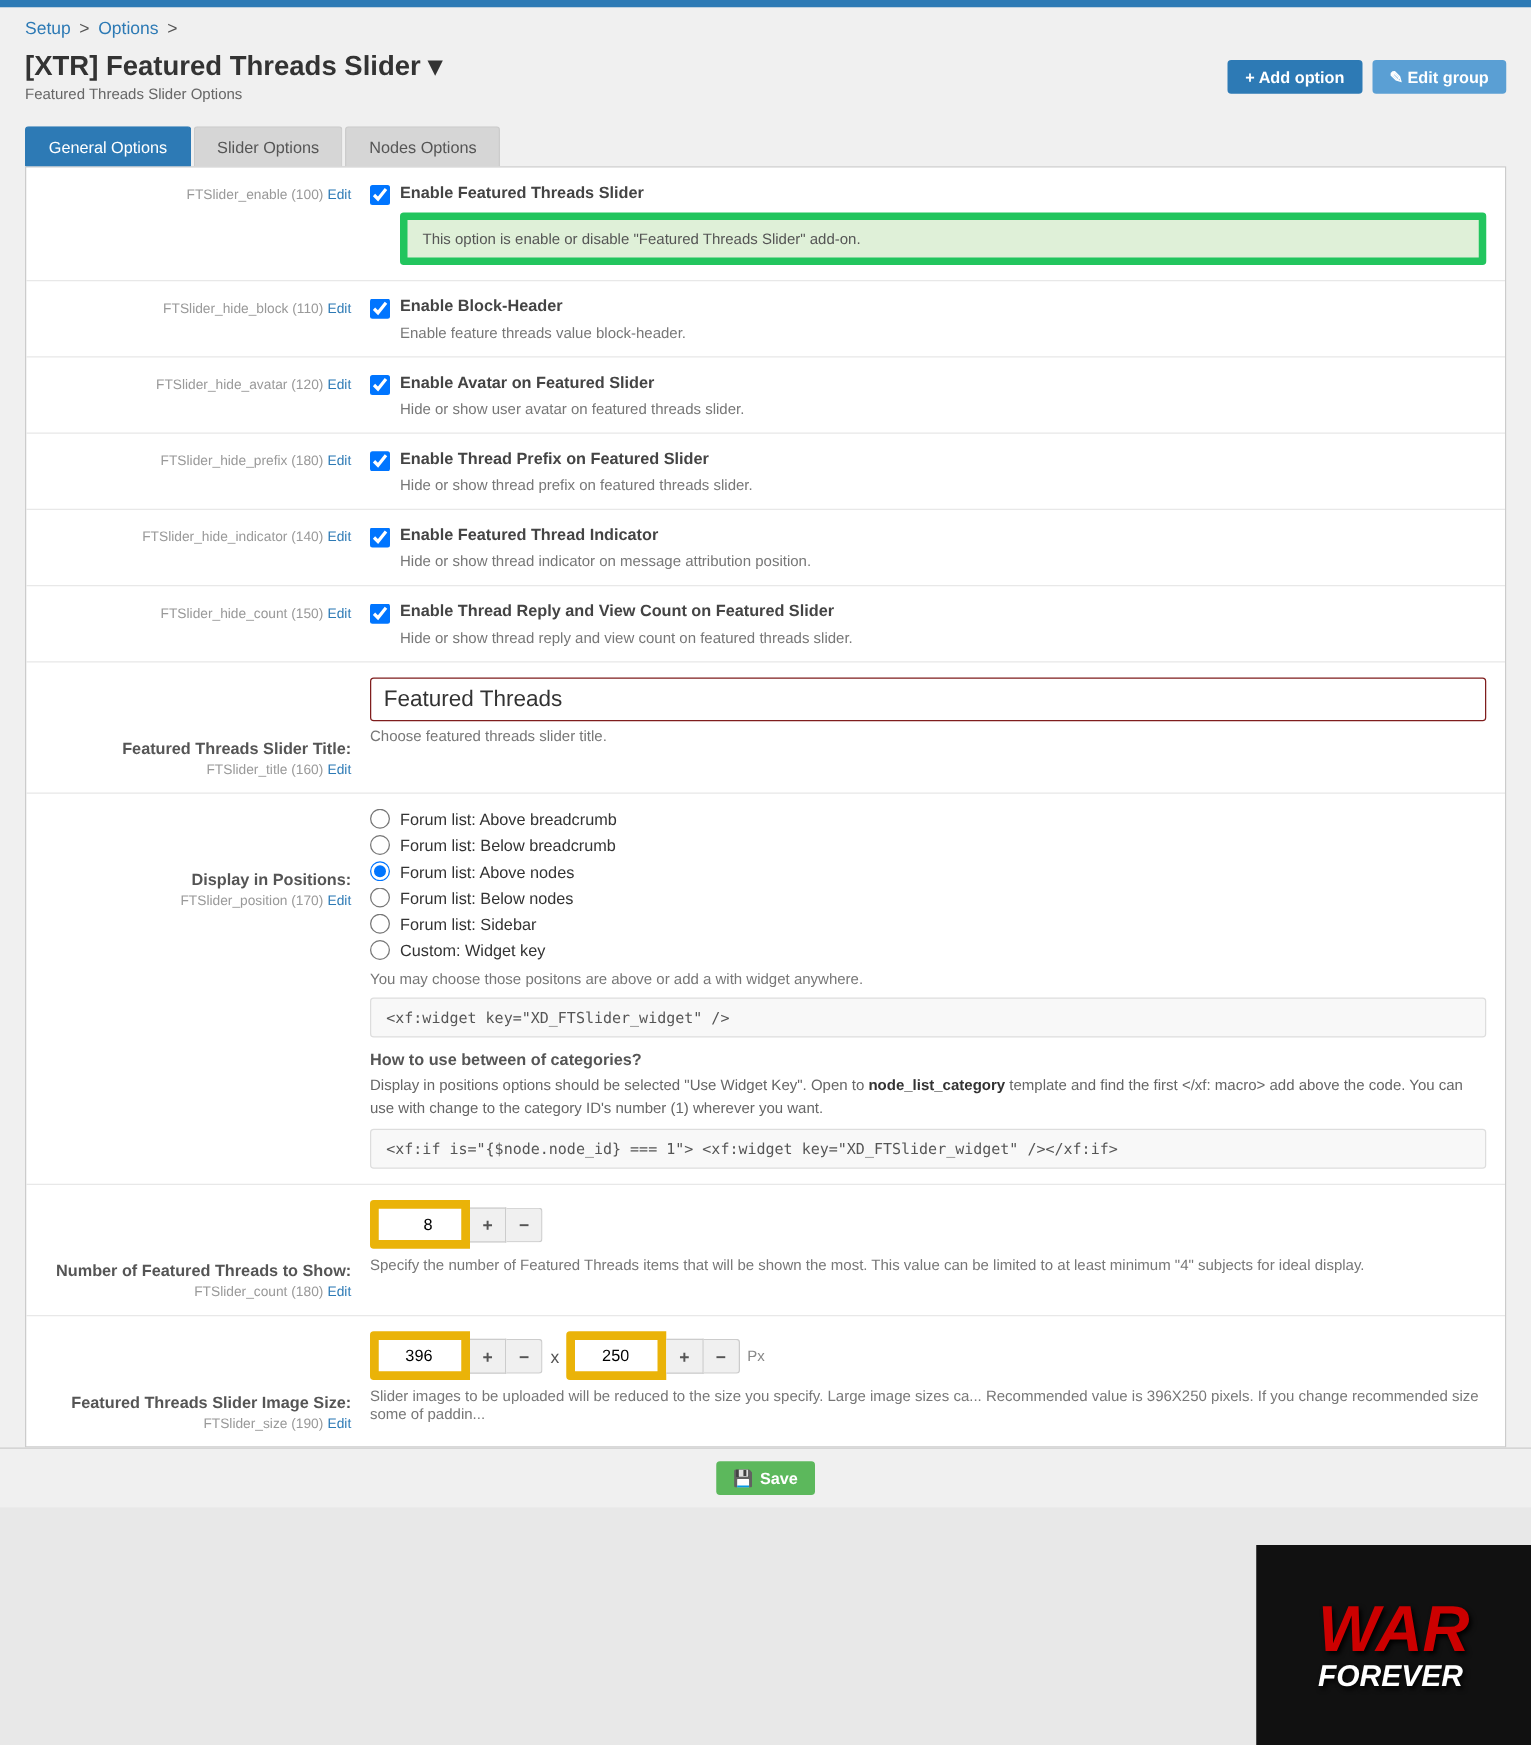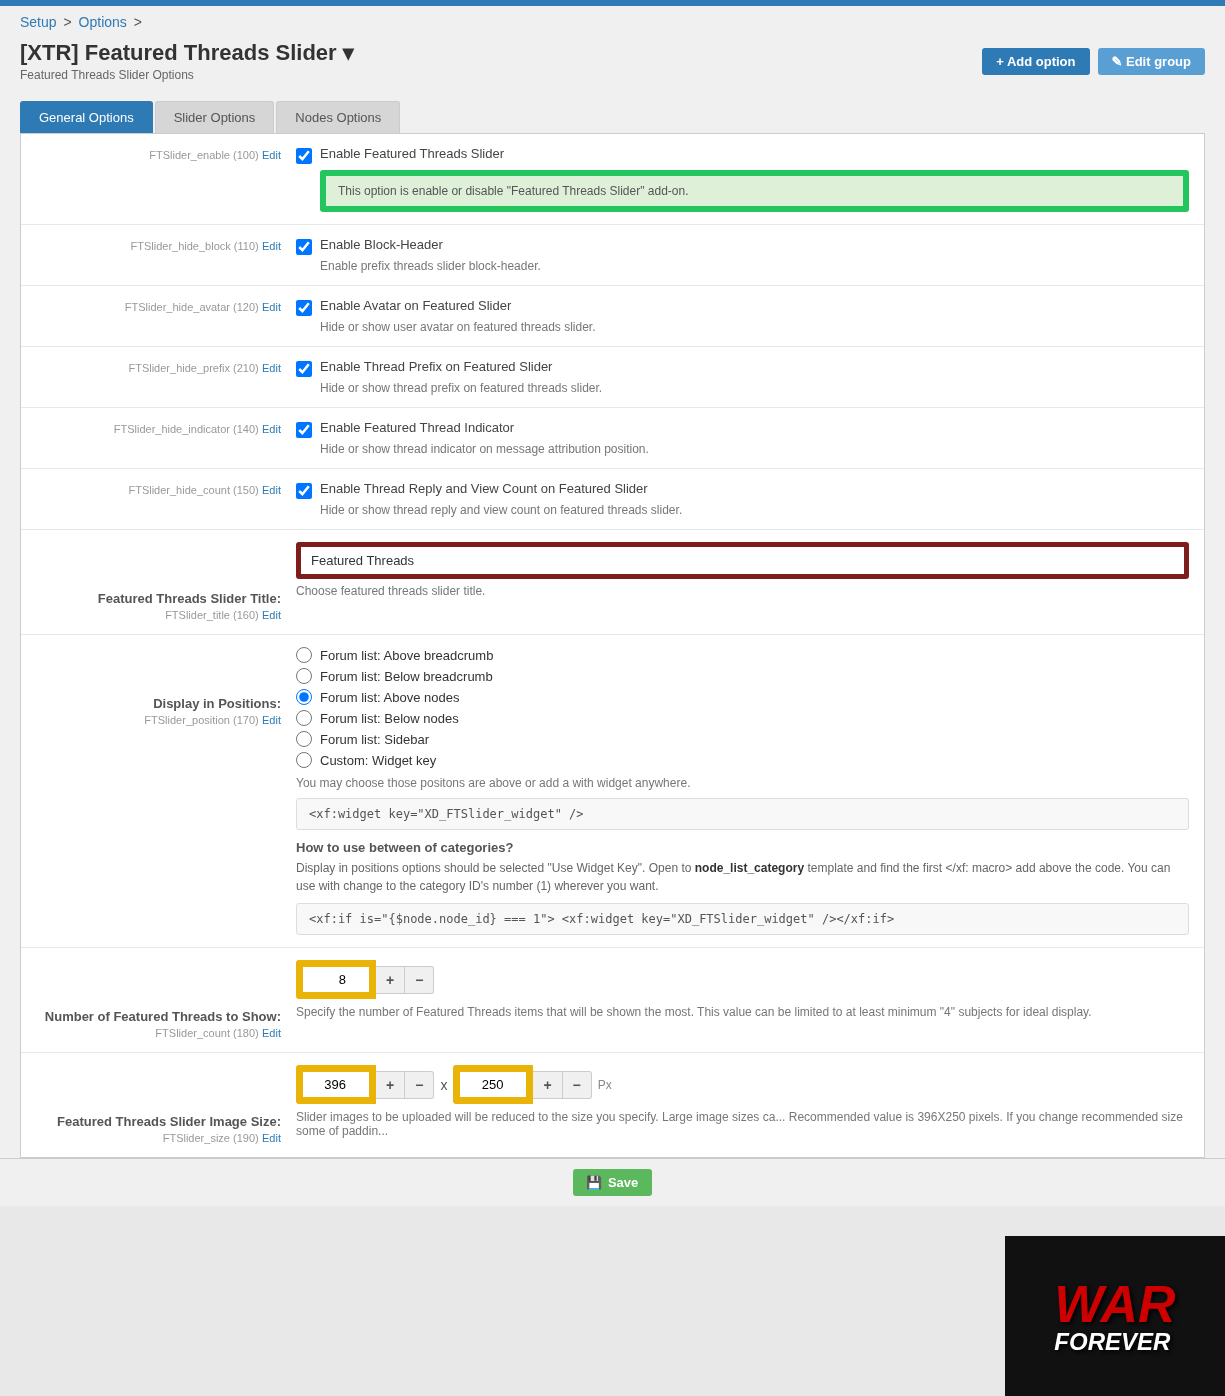--- a/index.html
+++ b/index.html
@@ -36,27 +36,27 @@
 
     .option-label-col { width: 260px; min-width: 260px; text-align: right; padding-right: 15px; padding-top: 2px; font-size: 12px; color: #888; }
     .option-label-col .field-name { font-size: 11px; color: #999; }
     .option-label-col .field-edit { color: #2d7ab5; text-decoration: none; cursor: pointer; font-size: 11px; }
     .option-label-col .option-title { font-size: 13px; color: #555; font-weight: bold; display: block; margin-bottom: 2px; margin-top: 47px; }
 
     .option-value-col { flex: 1; }
 
     .checkbox-row { display: flex; align-items: flex-start; gap: 8px; margin-bottom: 4px; }
     .checkbox-row input[type="checkbox"] { margin-top: 2px; width: 16px; height: 16px; }
-    .checkbox-label { font-size: 13px; font-weight: normal; color: #444; }
+    .checkbox-label { font-size: 13px; font-weight: bold; color: #444; }
 
     .hint-text { font-size: 12px; color: #777; margin-top: 3px; margin-left: 24px; }
 
     .green-notice { background: #dff0d8; border: 6px solid #22c55e; border-radius: 3px; padding: 8px 12px; font-size: 12px; color: #555; margin-top: 6px; margin-left: 24px; }
 
-    .text-input { width: 100%; padding: 6px 10px; border: 5px solid #7f1d1d; border-radius: 3px; font-size: 13px; color: #333; }
+    .text-input { width: 100%; padding: 6px 10px; border: 1px solid #7f1d1d; border-radius: 3px; font-size: 18px; color: #333; }
 
     .radio-group { display: flex; flex-direction: column; gap: 5px; }
     .radio-row { display: flex; align-items: center; gap: 8px; font-size: 13px; }
     .radio-row input[type="radio"] { width: 16px; height: 16px; }
 
     .code-box { background: #f8f8f8; border: 1px solid #ddd; border-radius: 3px; padding: 8px 12px; font-family: monospace; font-size: 12px; color: #555; margin-top: 8px; white-space: nowrap; overflow: auto; }
 
     .how-to-title { font-size: 13px; font-weight: bold; color: #555; margin-top: 10px; margin-bottom: 4px; }
     .how-to-text { font-size: 12px; color: #666; line-height: 1.5; }
     .how-to-text strong { font-weight: bold; color: #333; }
@@ -135,41 +135,41 @@
       <div class="option-row">
         <div class="option-label-col">
           <span class="field-name">FTSlider_hide_block (110)</span>
           <a class="field-edit"> Edit</a>
         </div>
         <div class="option-value-col">
           <div class="checkbox-row">
             <input type="checkbox" checked="" style="">
             <span class="checkbox-label">Enable Block-Header</span>
           </div>
-          <div class="hint-text">Enable prefix threads slider block-header.</div>
+          <div class="hint-text">Enable feature threads value block-header.</div>
         </div>
       </div>
 
       <div class="option-row">
         <div class="option-label-col">
           <span class="field-name">FTSlider_hide_avatar (120)</span>
           <a class="field-edit"> Edit</a>
         </div>
         <div class="option-value-col">
           <div class="checkbox-row">
             <input type="checkbox" checked="" style="">
             <span class="checkbox-label">Enable Avatar on Featured Slider</span>
           </div>
           <div class="hint-text">Hide or show user avatar on featured threads slider.</div>
         </div>
       </div>
 
       <div class="option-row">
         <div class="option-label-col">
-          <span class="field-name">FTSlider_hide_prefix (210)</span>
+          <span class="field-name">FTSlider_hide_prefix (180)</span>
           <a class="field-edit"> Edit</a>
         </div>
         <div class="option-value-col">
           <div class="checkbox-row">
             <input type="checkbox" checked="" style="">
             <span class="checkbox-label">Enable Thread Prefix on Featured Slider</span>
           </div>
           <div class="hint-text">Hide or show thread prefix on featured threads slider.</div>
         </div>
       </div>

